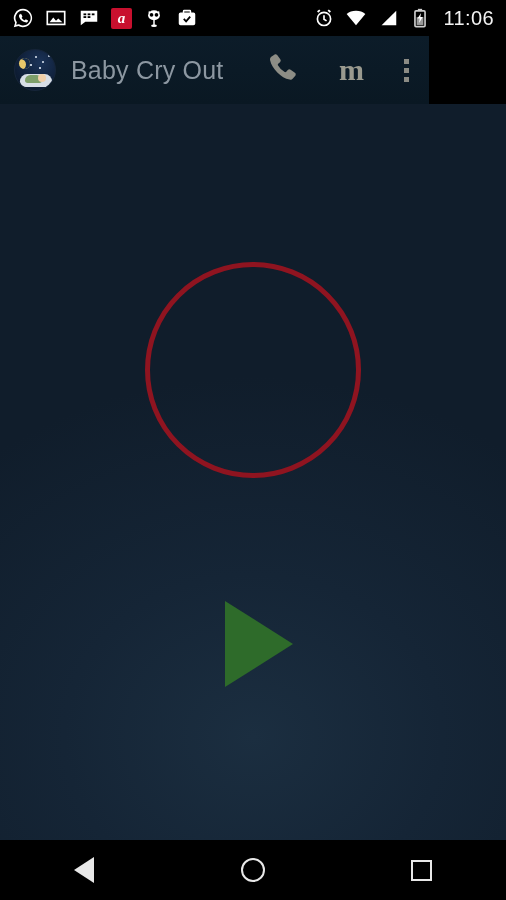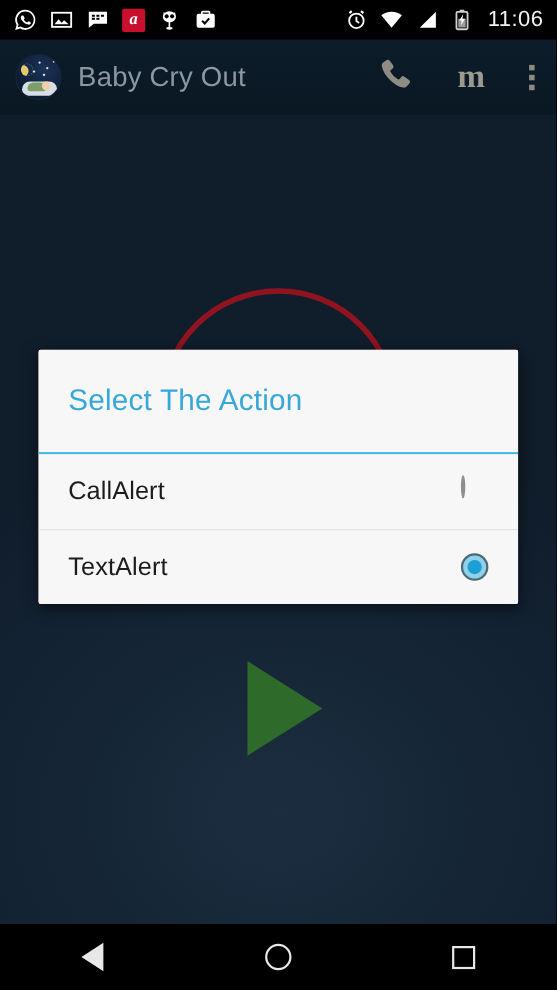--- a/index.html
+++ b/index.html
@@ -34,21 +34,21 @@
   .avira-badge {
     width:21px; height:21px; background:#c8102e; border-radius:2px;
     display:flex; align-items:center; justify-content:center;
     color:#fff; font-size:15px; font-style:italic; font-weight:bold;
     font-family:"Liberation Serif", serif; line-height:1;
   }
 
   
   #app-bar {
     position:absolute; top:36px; left:0;
-    width:506px; height:68px;
+    width:429px; height:68px;
     background:linear-gradient(180deg,#0c1c29 0%,#0a1823 100%);
     display:flex; align-items:center;
     padding:0 14px;
   }
   #app-logo {
     width:42px; height:42px; border-radius:50%;
     background:radial-gradient(circle at 62% 32%, #1b3358 0%, #0d1c33 70%, #081426 100%);
     position:relative; overflow:hidden; flex:0 0 auto;
     border:1px solid #16253a;
   }
@@ -279,39 +279,20 @@
         <i></i>
       </span>
     </div>
   </div>
 
   <div id="content">
     <div id="record-ring"></div>
     <div id="play-triangle"></div>
   </div>
 
-  <div id="dialog">
-    <div id="dialog-header">
-      <div id="dialog-title">Select The Action</div>
-    </div>
-
-    <div class="option-row">
-      <span class="option-label">CallAlert</span>
-      <span class="radio">
-        <span class="radio-off"></span>
-      </span>
-    </div>
-
-    <div class="option-row">
-      <span class="option-label">TextAlert</span>
-      <span class="radio">
-        <span class="radio-on"></span>
-      </span>
-    </div>
-  </div>
 
   <div id="nav-bar">
     <span class="navbtn">
       <span id="nav-back"></span>
     </span>
     <span class="navbtn">
       <span id="nav-home"></span>
     </span>
     <span class="navbtn">
       <span id="nav-recents"></span>

